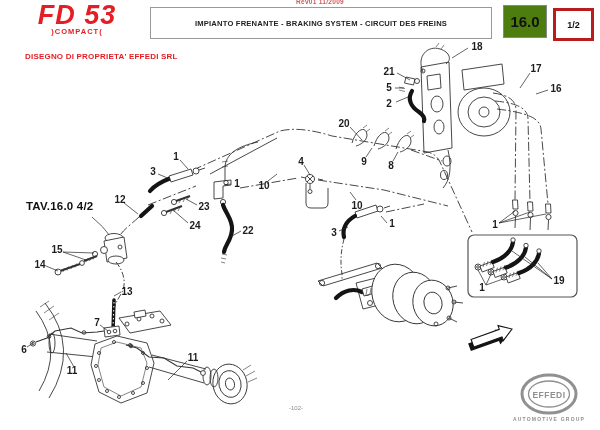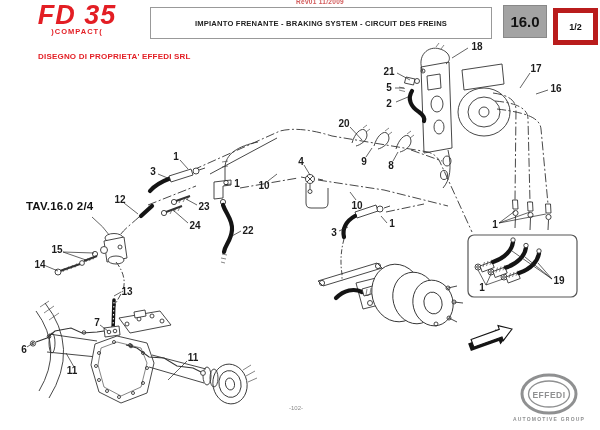--- a/index.html
+++ b/index.html
@@ -12,54 +12,54 @@
   .brand-main{font-size:27px;line-height:27px;font-weight:900;font-style:italic;
        color:#e31e24;letter-spacing:1px;}
   .brand-sub{font-size:7.5px;font-weight:800;color:#e31e24;
        letter-spacing:1px;margin-top:-2px;}
   .title-box{left:150px;top:7px;width:340px;height:30px;border:1px solid #999;
        display:flex;flex-direction:column;align-items:center;justify-content:center;
        gap:2px;background:#fff;}
   .title-line{font-size:7.6px;font-weight:700;color:#222;letter-spacing:.2px;white-space:nowrap;}
   .sec-box{left:503px;top:5px;width:42px;height:31px;border:1px solid #888;
        display:flex;align-items:center;justify-content:center;
-       font-size:15px;font-weight:700;color:#111;background:#a3a3a3;}
-  .page-box{left:553px;top:8px;width:35px;height:27px;border:5px solid #b91c1c;
+       font-size:15px;font-weight:700;color:#111;background:#4d7c0f;}
+  .page-box{left:553px;top:8px;width:35px;height:27px;border:3px solid #b91c1c;
        display:flex;align-items:center;justify-content:center;
        font-size:9px;font-weight:700;color:#111;background:#fff;}
-  .notice{left:38px;top:52px;font-size:8px;font-weight:700;color:#e31e24;letter-spacing:.2px;}
+  .notice{left:25px;top:52px;font-size:8px;font-weight:700;color:#e31e24;letter-spacing:.2px;}
   .tav{left:26px;top:200px;font-size:11.5px;font-weight:800;color:#111;letter-spacing:.2px;}
   svg{position:absolute;left:0;top:0;}
   .ln{stroke:#333;fill:none;stroke-width:.9;}
   .thin{stroke:#333;fill:none;stroke-width:.6;}
   .dd{stroke-dasharray:9 2.5 2 2.5;}
   .st2{stroke:#333;stroke-width:2;fill:none;}
   .blk{stroke:#141414;stroke-width:4.2;fill:none;stroke-linecap:round;}
   .wfill{fill:#fff;stroke:#333;stroke-width:.9;}
   .leader{stroke:#222;stroke-width:.7;fill:none;}
   text.callout{font:600 10px "Liberation Sans",sans-serif;fill:#1c1c1c;text-anchor:middle;}
 </style>
 </head>
 <body>
 
 <div class="abs rev">Rev01 11/2009</div>
 
 <div class="abs brand">
-  <div class="brand-main">FD 35</div>
+  <div class="brand-main">FD 53</div>
   <div class="brand-sub">)COMPACT(</div>
 </div>
 
 <div class="abs title-box">
   <div class="title-line">IMPIANTO FRENANTE - BRAKING SYSTEM - CIRCUIT DES FREINS</div>
 </div>
 
 <div class="abs sec-box">16.0</div>
 <div class="abs page-box">1/2</div>
 <div class="abs notice">DISEGNO DI PROPRIETA' EFFEDI SRL</div>
-<div class="abs tav">TAV.16.0 2/4</div>
+<div class="abs tav">TAV.16.0 4/2</div>
 
 <svg width="600" height="430" viewBox="0 0 600 430">
 
   <g>
     <path class="wfill" d="M421,67 L449,62 L452,148 L424,153 Z"></path>
     <path class="ln" d="M427,76 l13,-2 l1,14 l-13,2 z"></path>
     <ellipse class="ln" cx="437" cy="104" rx="6" ry="8"></ellipse>
     <ellipse class="ln" cx="439" cy="127" rx="5" ry="7"></ellipse>
     <path class="wfill" d="M462,70 L502,64 L504,84 L464,90 Z"></path>
     <ellipse class="wfill" cx="484" cy="112" rx="26" ry="24"></ellipse>

